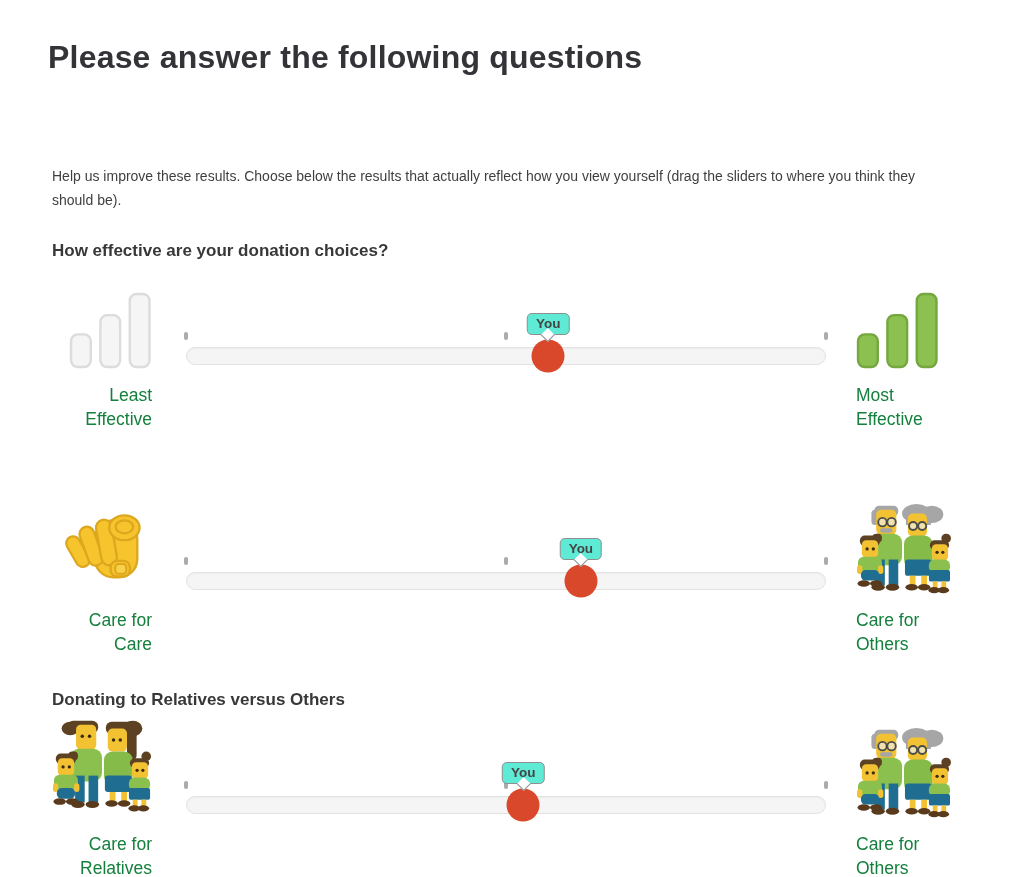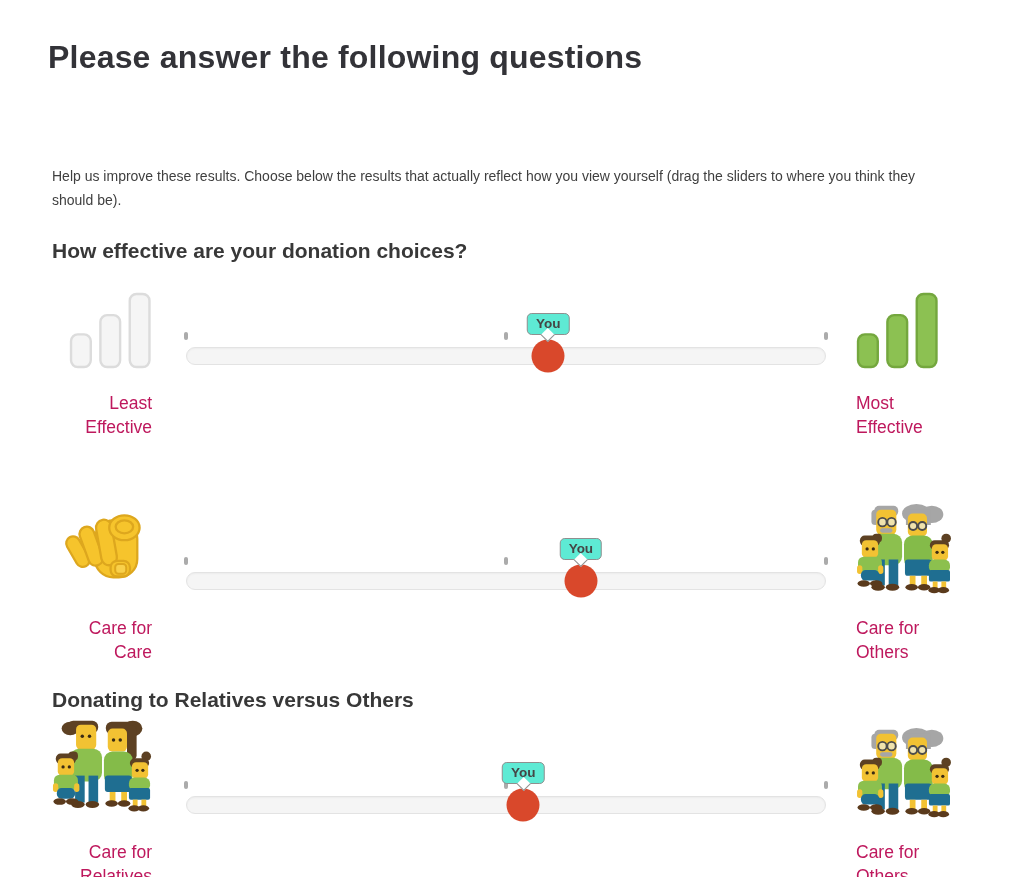--- a/index.html
+++ b/index.html
@@ -16,30 +16,30 @@
     font-size:23px;line-height:28px;font-weight:700;color:#333338;
   }
   .instructions{
     position:absolute;left:52px;top:164px;margin:0;width:880px;
     font-size:14px;line-height:24px;color:#3f3f3f;
   }
   .q-section{position:absolute;left:0;width:1024px;height:216px;}
   .q1{top:241px}.q2{top:466px}.q3{top:690px}
   .q-title{
     position:absolute;left:52px;top:0;margin:0;
-    font-size:21px;line-height:20px;font-weight:700;color:#383838;
+    font-size:17px;line-height:20px;font-weight:700;color:#383838;
   }
   
   .anchor{position:absolute;top:22px;width:104px;}
   .anchor.left{left:48px;text-align:right;}
   .anchor.right{left:856px;width:170px;text-align:left;}
   .icon-box{height:106px;display:flex;align-items:flex-end;}
   .anchor.left  .icon-box{justify-content:flex-end;}
   .anchor.right .icon-box{justify-content:flex-start;}
-  .anchor-label{margin-top:22px;font-size:17.5px;line-height:24px;color:#be185d;}
+  .anchor-label{margin-top:14px;font-size:17.5px;line-height:24px;color:#15803d;}
   
   .slider-zone{position:absolute;left:186px;top:106px;width:640px;height:18px;}
   .track{
     position:absolute;inset:0;border-radius:10px;
     background:var(--track,#f5f5f5);border:1px solid var(--track-border,#e3e3e3);
     box-sizing:border-box;box-shadow:inset 0 1px 2px rgba(0,0,0,.04);
   }
   .tick{
     position:absolute;top:-15px;width:4px;height:8px;border-radius:2px;
     background:#ababab;transform:translateX(-50%);

